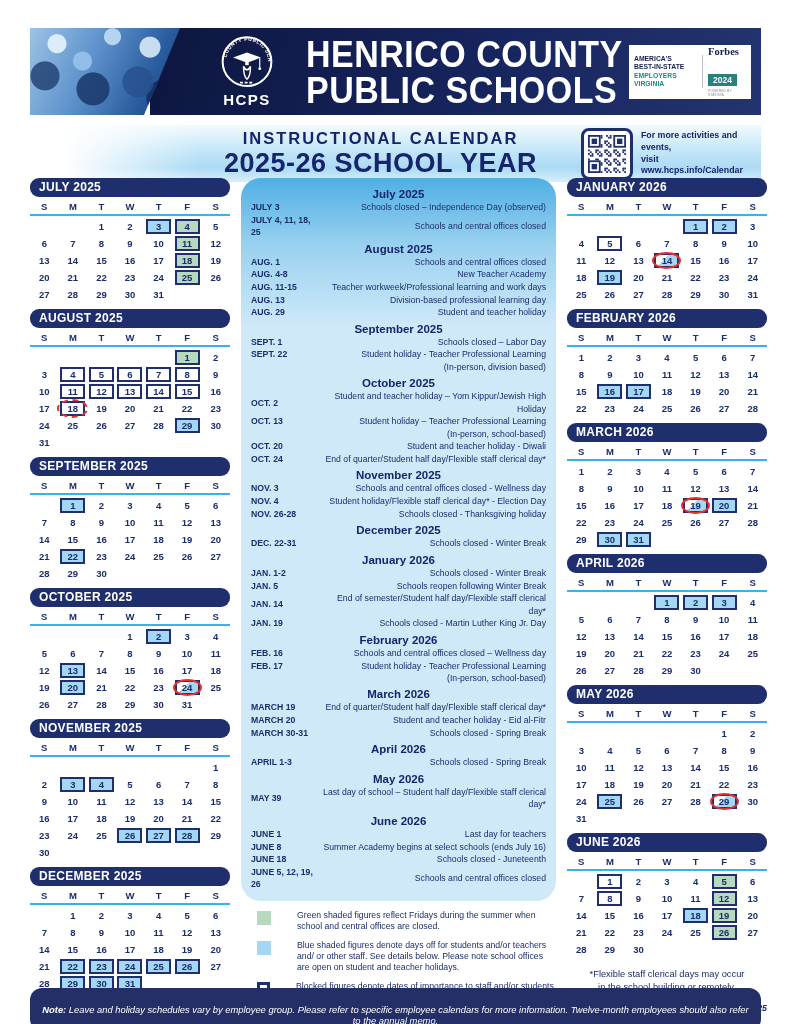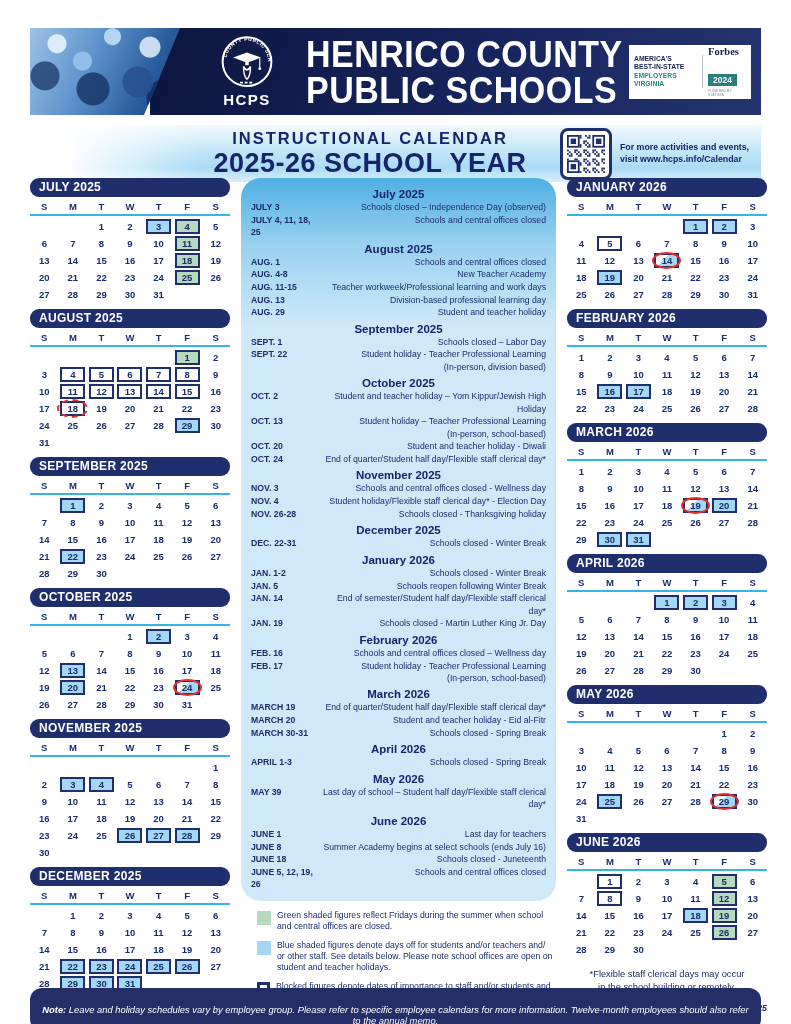--- a/index.html
+++ b/index.html
@@ -47,21 +47,21 @@
     display:flex; align-items:center; }
   .subheader::before { content:''; position:absolute; left:0; top:0; bottom:0; width:170px;
     background:linear-gradient(90deg,#ffffff 20%, rgba(255,255,255,0) 100%); }
   .sub-text { flex:1; text-align:center; padding-left:150px; position:relative; }
   .kicker { font-size:16.5px; font-weight:bold; letter-spacing:2px; color:#16246b; }
   .year-title { font-size:27px; font-weight:bold; letter-spacing:.5px; color:#16246b;
     transform:scaleY(1.05); }
   .qr { flex:none; width:52px; height:52px; background:#fff; border:3px solid #1f2f6e;
     border-radius:8px; padding:4px; position:relative; }
   .qr svg { width:100%; height:100%; display:block; }
-  .qr-note { flex:none; width:149px; padding-left:8px; font-size:8.8px; font-weight:bold;
+  .qr-note { flex:none; width:128px; padding-left:8px; font-size:8.8px; font-weight:bold;
     color:#16246b; line-height:1.35; }
 
   
   .main { position:absolute; left:30px; right:30px; top:178px; display:flex; gap:11px; }
   .cal-col { width:200px; flex:none; }
   .center-col { width:315px; flex:none; }
   .right-col { width:200px; flex:none; }
 
   
   .cal { margin-bottom:6px; }
@@ -83,29 +83,29 @@
   .m-burst::after { content:''; position:absolute; left:-5px; right:-5px; top:-4px; bottom:-4px;
     border:2px dashed #e5322e; border-radius:50%; }
 
   
   .events-panel { background:#cfe9f9; border-radius:20px; padding:6px 10px 10px;
     position:relative; overflow:hidden; min-height:663px; }
   .events-panel::before { content:''; position:absolute; left:0; right:0; top:0; height:150px;
     background:linear-gradient(180deg, rgba(72,172,226,.95) 0%, rgba(110,190,232,.55) 45%, rgba(207,233,249,0) 100%); }
   .events-panel > * { position:relative; }
   .ev-head { font-size:11.5px; font-weight:bold; color:#16246b; text-align:center; margin:4px 0 1px; }
-  .ev-row { display:flex; align-items:flex-start; font-size:8.7px; color:#1b2d6b; line-height:1.45; }
+  .ev-row { display:flex; align-items:center; font-size:8.7px; color:#1b2d6b; line-height:1.45; }
   .ev-date { width:70px; flex:none; font-weight:bold; }
   .ev-desc { flex:1; text-align:right; }
   .ev-sub { font-size:8.7px; color:#1b2d6b; text-align:right; line-height:1.4; }
   .em { font-weight:bold; font-style:italic; }
 
   
   .legend { padding:9px 2px 0 16px; }
-  .lg-row { display:flex; gap:6px; align-items:flex-start; margin-bottom:7px; }
+  .lg-row { display:flex; gap:26px; align-items:flex-start; margin-bottom:7px; }
   .lg-icon { flex:none; width:14px; height:14px; margin-top:1px; }
   .lg-green { background:#b7d9bf; }
   .lg-blue { background:#a4d7f4; }
   .lg-boxx { width:13px; height:13px; background:#fff; border:3px solid #1f2f6e; }
   .lg-text { font-size:8.7px; color:#1b2d6b; line-height:1.3; }
 
   
   .flex-note { margin-top:10px; text-align:center; font-size:9.3px; color:#1b2d6b; line-height:1.35; }
   .updated { margin-top:10px; text-align:right; font-size:8.8px; font-style:italic;
     font-weight:bold; color:#1b2d6b; }

